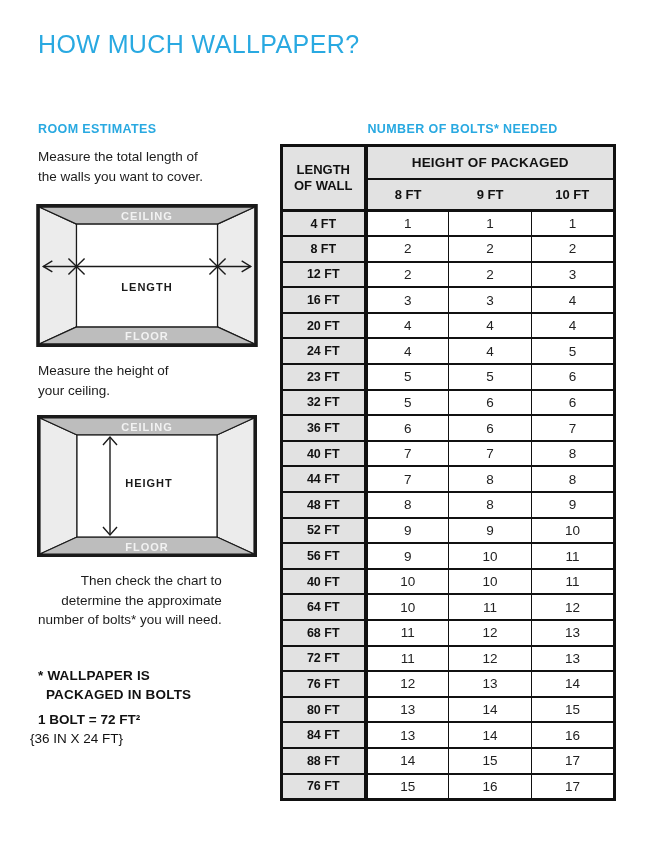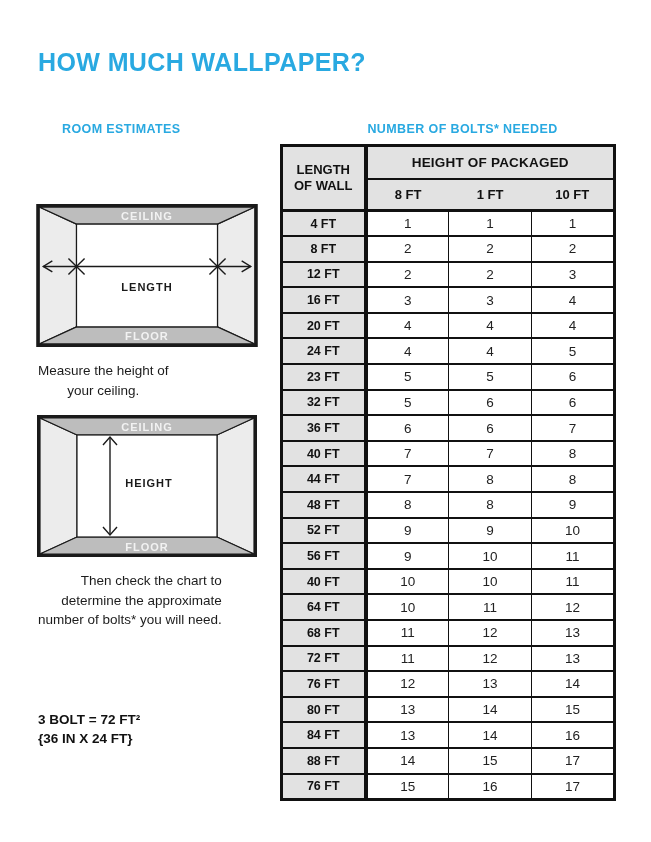--- a/index.html
+++ b/index.html
@@ -1,45 +1,45 @@
 <!DOCTYPE html>
 <html><head>
 <meta charset="utf-8">
 <style>
   * { margin:0; padding:0; box-sizing:border-box; }
   body { background:#ffffff; font-family:"Liberation Sans", sans-serif; }
   .page { position:relative; width:651px; height:842px; background:#ffffff; overflow:hidden; }
 
   .page-title {
     position:absolute; left:38px; top:30px;
-    font-size:25px; font-weight:bold; color:#29a9e1; letter-spacing:0.4px;margin-top:18px;
+    font-size:25px; font-weight:normal; color:#29a9e1; letter-spacing:0.4px;
   }
 
   .section-heading {
     position:absolute; font-size:12.5px; font-weight:bold;
     color:#29a9e1; letter-spacing:0.4px;
   }
-  .room-heading { left:38px; top:122px;margin-left:24px; }
+  .room-heading { left:38px; top:122px; }
   .table-heading { left:296px; top:122px; width:333px; text-align:center; }
 
   .body-text {
     position:absolute; left:38px; font-size:13.5px; line-height:19.5px;
     color:#1c1c1c; white-space:pre-line;
   }
   .para1 { top:147px; }
-  .para2 { top:361px;text-align:center; }
+  .para2 { top:361px; }
   .para3 { top:571px;text-align:right; }
 
   .footnote {
     position:absolute; left:38px; top:666px;
     font-size:13.5px; font-weight:bold; line-height:19px;
     color:#111; white-space:pre-line; letter-spacing:0.2px;
   }
   .bolt-line1 { position:absolute; left:38px; top:712px; font-size:13.5px; font-weight:bold; color:#111; }
-  .bolt-line2 { position:absolute; left:38px; top:731px; font-size:13.5px; font-weight:bold; color:#111; }
+  .bolt-line2 { position:absolute; left:30px; top:731px; font-size:13.5px; font-weight:normal; color:#111; }
 
   .diagram { position:absolute; left:36px; }
   .diagram1 { top:204px; }
   .diagram2 { top:415px; }
 
   
   .bolts-table {
     position:absolute; left:280px; top:144px;
     border-collapse:collapse; table-layout:fixed;
     border:3px solid #111;
@@ -71,20 +71,22 @@
 </style>
 </head>
 <body>
 
 <div class="page">
 
   <h1 class="page-title">HOW MUCH WALLPAPER?</h1>
 
   <div class="section-heading room-heading">ROOM ESTIMATES</div>
 
+  <div class="body-text para1">Measure the total length of
+the walls you want to cover.</div>
 
   <svg class="diagram diagram1 room-svg" width="222" height="143" viewBox="0 0 220 142">
     <rect x="1.5" y="1.5" width="217" height="139" fill="#ffffff" stroke="#1a1a1a" stroke-width="3"></rect>
     <polygon points="3,3 40,20 40,122 3,139" fill="#ececec" stroke="#1a1a1a" stroke-width="1.2"></polygon>
     <polygon points="217,3 180,20 180,122 217,139" fill="#ececec" stroke="#1a1a1a" stroke-width="1.2"></polygon>
     <polygon points="3,3 217,3 180,20 40,20" fill="#bdbdbd" stroke="#1a1a1a" stroke-width="1.2"></polygon>
     <polygon points="3,139 217,139 180,122 40,122" fill="#bdbdbd" stroke="#1a1a1a" stroke-width="1.2"></polygon>
     <rect x="40" y="20" width="140" height="102" fill="#ffffff" stroke="#1a1a1a" stroke-width="1.2"></rect>
     <text x="110" y="15.5" text-anchor="middle" font-size="11" font-weight="bold" letter-spacing="1" fill="#f2f2f2">CEILING</text>
     <text x="110" y="135.5" text-anchor="middle" font-size="11" font-weight="bold" letter-spacing="1" fill="#f2f2f2">FLOOR</text>
@@ -117,41 +119,43 @@
       <polyline points="66,30 73,22 80,30"></polyline>
       <polyline points="66,112 73,120 80,112"></polyline>
     </g>
     <text x="112" y="72" text-anchor="middle" font-size="11" font-weight="bold" letter-spacing="1" fill="#1a1a1a">HEIGHT</text>
   </svg>
 
   <div class="body-text para3">Then check the chart to
 determine the approximate
 number of bolts* you will need.</div>
 
-  <div class="bolt-line1">3 BOLT = 72 FT²</div>
+  <div class="footnote">* WALLPAPER IS
+&nbsp;&nbsp;PACKAGED IN BOLTS</div>
+  <div class="bolt-line1">1 BOLT = 72 FT²</div>
   <div class="bolt-line2">{36 IN X 24 FT}</div>
 
   <div class="section-heading table-heading">NUMBER OF BOLTS* NEEDED</div>
 
   <table class="bolts-table">
     <colgroup>
       <col class="c1">
         <col class="c2">
         <col class="c3">
         <col class="c4">
     </colgroup>
     <thead>
       <tr>
         <th rowspan="2" class="corner-th">LENGTH
 OF WALL</th>
         <th colspan="3" class="ceiling-th">HEIGHT OF PACKAGED</th>
       </tr>
       <tr>
         <th class="sub-th">8 FT</th>
-        <th class="sub-th">1 FT</th>
+        <th class="sub-th">9 FT</th>
         <th class="sub-th">10 FT</th>
       </tr>
     </thead>
     <tbody>
         <tr>
           <th>4 FT</th>
           <td>1</td>
           <td>1</td>
           <td>1</td>
         </tr>

